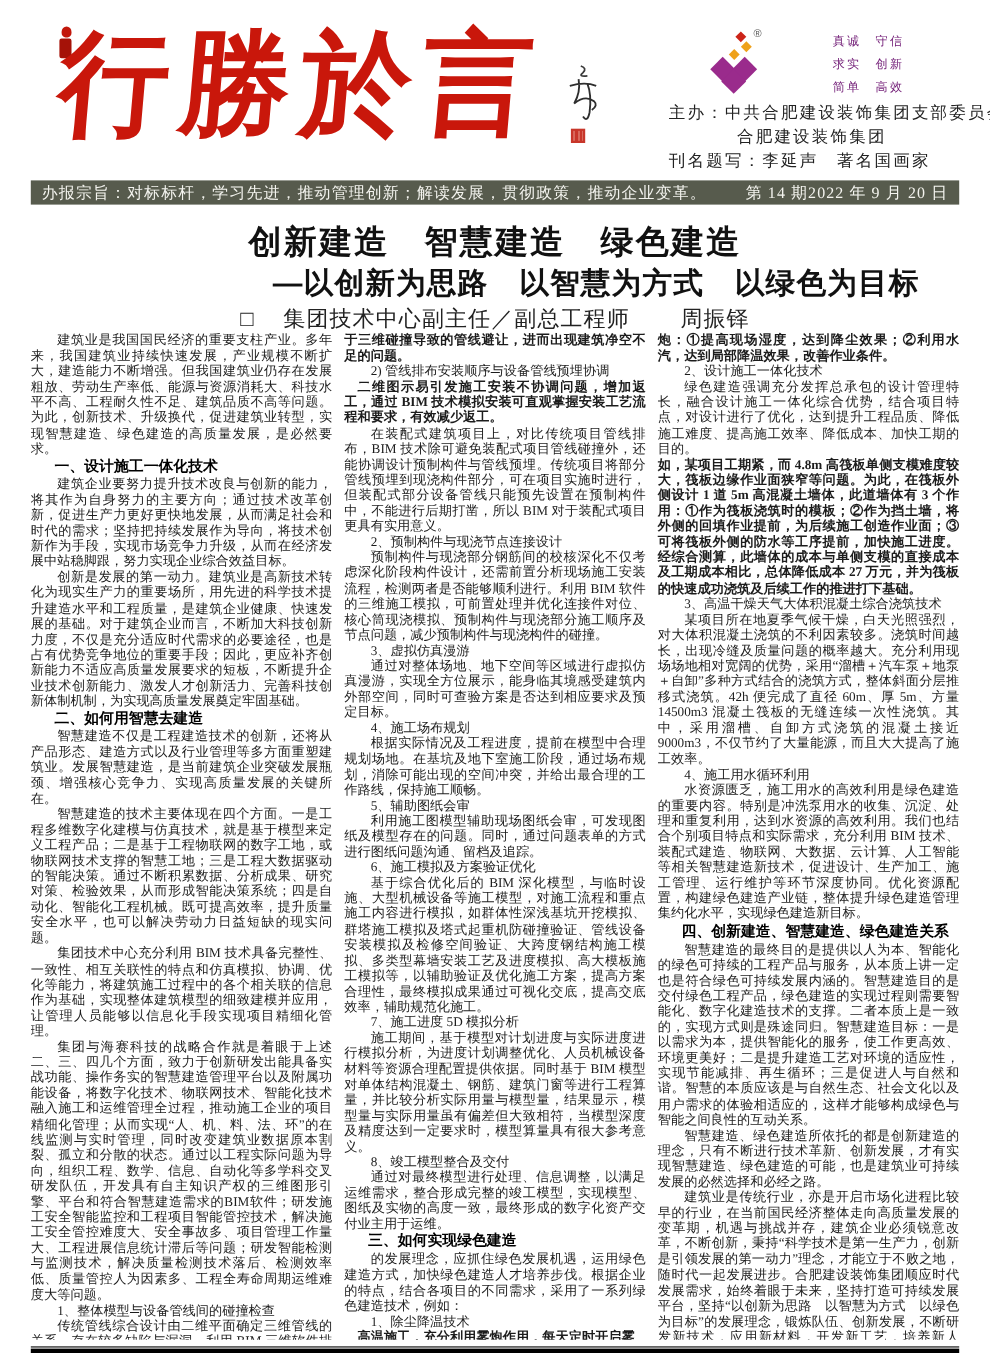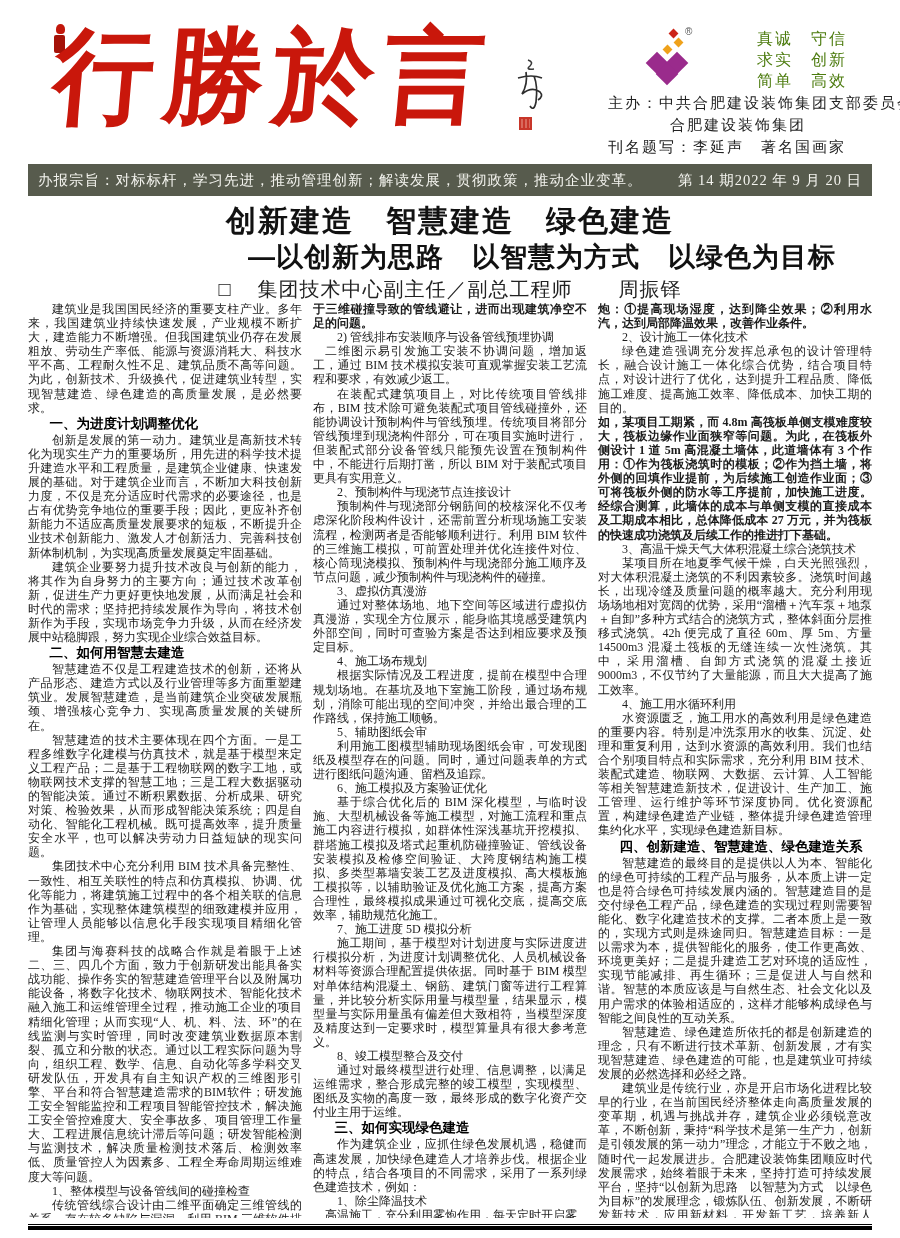--- a/index.html
+++ b/index.html
@@ -23,26 +23,26 @@
   .signature{position:absolute;left:504px;top:56px;width:56px;height:60px;}
   .seal{position:absolute;left:519px;top:117px;width:13px;height:13px;background:#c8362a;}
   .seal:before{content:"";display:block;margin:2px;width:9px;height:9px;background:
     repeating-linear-gradient(90deg,#d96a5d 0 2px,#c8362a 2px 4px);}
   .logo{position:absolute;left:647px;top:28px;width:72px;height:58px;}
   .dia{position:absolute;transform:rotate(45deg);}
   .dia.big{width:16px;height:16px;background:#9a2b8c;}
   .dia.sm{width:7px;height:7px;background:#efa11a;}
   .dia.sm.red{background:#cc2418;}
   .reg-mark{position:absolute;left:38px;top:-2px;font-size:10px;color:#555;font-family:"Liberation Sans",sans-serif;}
-  .slogans{position:absolute;left:757px;top:28px;font-size:16px;line-height:21px;letter-spacing:2px;color:#4d7c0f;}
+  .slogans{position:absolute;left:757px;top:28px;font-size:11px;line-height:21px;letter-spacing:2px;color:#701a75;}
   .org-lines{position:absolute;left:608px;top:92px;font-size:15px;line-height:22px;letter-spacing:2px;color:#222;white-space:nowrap;}
   .org-lines .l2{padding-left:62px;}
   
   .info-bar{
-    position:absolute;left:28px;right:28px;top:164px;height:32px;
+    position:absolute;left:28px;right:28px;top:164px;height:22px;
     background:#575b4d;color:#f4f4ef;display:flex;align-items:center;
     justify-content:space-between;padding:0 10px;box-sizing:border-box;
     font-size:14.5px;letter-spacing:1px;white-space:nowrap;
   }
   .info-right{display:flex;}
   
   .headline{position:absolute;left:0;right:0;top:202px;text-align:center;
     font-family:"Liberation Sans","DejaVu Sans",sans-serif;color:#111;}
   .headline .main{font-size:30px;font-weight:700;letter-spacing:2px;line-height:38px;}
   .headline .sub{font-size:27px;font-weight:700;letter-spacing:1px;line-height:34px;transform:translateX(92px);}
@@ -50,21 +50,21 @@
   .byline .gap-s{display:inline-block;width:26px;}
   .byline .gap-l{display:inline-block;width:46px;}
   
   .columns{
     position:absolute;left:28px;right:28px;top:302px;height:916px;overflow:hidden;
     display:flex;gap:11px;
   }
   .col{flex:1 1 0;font-size:12px;line-height:14.1px;text-align:justify;color:#1c1c1c;}
   .col>div{margin:0;}
   .col .p{text-indent:2em;}
-  .col .p1{text-indent:1em;}
+  .col .p1{text-indent:1em;font-weight:bold;}
   .col .pc{text-indent:0;font-weight:bold;}
   .col .h3{text-indent:2em;}
   .col .h2{
     font-family:"Liberation Sans","DejaVu Sans",sans-serif;
     font-weight:700;font-size:13.5px;text-indent:1.6em;line-height:16px;margin:1px 0;
     color:#000;
   }
   
   .footer-rule{position:absolute;left:28px;right:28px;top:1226px;height:4px;background:#000;}
   .footer-rule:before{content:"";position:absolute;left:0;right:0;top:-2px;height:1px;background:#000;}
@@ -122,23 +122,23 @@
   <div class="main">创新建造　智慧建造　绿色建造</div>
   <div class="sub">—以创新为思路　以智慧为方式　以绿色为目标</div>
 </div>
 <div class="byline">
   <span>□</span><span class="gap-s"></span><span>集团技术中心副主任／副总工程师</span><span class="gap-l"></span><span>周振铎</span>
 </div>
 
 <div class="columns">
   <div class="col">
       <div class="p">建筑业是我国国民经济的重要支柱产业。多年来，我国建筑业持续快速发展，产业规模不断扩大，建造能力不断增强。但我国建筑业仍存在发展粗放、劳动生产率低、能源与资源消耗大、科技水平不高、工程耐久性不足、建筑品质不高等问题。为此，创新技术、升级换代，促进建筑业转型，实现智慧建造、绿色建造的高质量发展，是必然要求。</div>
-      <div class="h2">一、为进度计划调整优化</div>
+      <div class="h2">一、设计施工一体化技术</div>
+      <div class="p">建筑企业要努力提升技术改良与创新的能力，将其作为自身努力的主要方向；通过技术改革创新，促进生产力更好更快地发展，从而满足社会和时代的需求；坚持把持续发展作为导向，将技术创新作为手段，实现市场竞争力升级，从而在经济发展中站稳脚跟，努力实现企业综合效益目标。</div>
       <div class="p">创新是发展的第一动力。建筑业是高新技术转化为现实生产力的重要场所，用先进的科学技术提升建造水平和工程质量，是建筑企业健康、快速发展的基础。对于建筑企业而言，不断加大科技创新力度，不仅是充分适应时代需求的必要途径，也是占有优势竞争地位的重要手段；因此，更应补齐创新能力不适应高质量发展要求的短板，不断提升企业技术创新能力、激发人才创新活力、完善科技创新体制机制，为实现高质量发展奠定牢固基础。</div>
-      <div class="p">建筑企业要努力提升技术改良与创新的能力，将其作为自身努力的主要方向；通过技术改革创新，促进生产力更好更快地发展，从而满足社会和时代的需求；坚持把持续发展作为导向，将技术创新作为手段，实现市场竞争力升级，从而在经济发展中站稳脚跟，努力实现企业综合效益目标。</div>
       <div class="h2">二、如何用智慧去建造</div>
       <div class="p">智慧建造不仅是工程建造技术的创新，还将从产品形态、建造方式以及行业管理等多方面重塑建筑业。发展智慧建造，是当前建筑企业突破发展瓶颈、增强核心竞争力、实现高质量发展的关键所在。</div>
       <div class="p">智慧建造的技术主要体现在四个方面。一是工程多维数字化建模与仿真技术，就是基于模型来定义工程产品；二是基于工程物联网的数字工地，或物联网技术支撑的智慧工地；三是工程大数据驱动的智能决策。通过不断积累数据、分析成果、研究对策、检验效果，从而形成智能决策系统；四是自动化、智能化工程机械。既可提高效率，提升质量安全水平，也可以解决劳动力日益短缺的现实问题。</div>
       <div class="p">集团技术中心充分利用 BIM 技术具备完整性、一致性、相互关联性的特点和仿真模拟、协调、优化等能力，将建筑施工过程中的各个相关联的信息作为基础，实现整体建筑模型的细致建模并应用，让管理人员能够以信息化手段实现项目精细化管理。</div>
       <div class="p">集团与海赛科技的战略合作就是着眼于上述二、三、四几个方面，致力于创新研发出能具备实战功能、操作务实的智慧建造管理平台以及附属功能设备，将数字化技术、物联网技术、智能化技术融入施工和运维管理全过程，推动施工企业的项目精细化管理；从而实现“人、机、料、法、环”的在线监测与实时管理，同时改变建筑业数据原本割裂、孤立和分散的状态。通过以工程实际问题为导向，组织工程、数学、信息、自动化等多学科交叉研发队伍，开发具有自主知识产权的三维图形引擎、平台和符合智慧建造需求的BIM软件；研发施工安全智能监控和工程项目智能管控技术，解决施工安全管控难度大、安全事故多、项目管理工作量大、工程进展信息统计滞后等问题；研发智能检测与监测技术，解决质量检测技术落后、检测效率低、质量管控人为因素多、工程全寿命周期运维难度大等问题。</div>
       <div class="h3">1、整体模型与设备管线间的碰撞检查</div>
       <div class="p">传统管线综合设计由二维平面确定三维管线的关系，存在较多缺陷与漏洞，利用 BIM 三维软件排布的管线对比传统二维排布，具有以下优势：</div>
     </div>
   <div class="col">
       <div class="pc">于三维碰撞导致的管线避让，进而出现建筑净空不足的问题。</div>
@@ -153,21 +153,21 @@
       <div class="p">根据实际情况及工程进度，提前在模型中合理规划场地。在基坑及地下室施工阶段，通过场布规划，消除可能出现的空间冲突，并给出最合理的工作路线，保持施工顺畅。</div>
       <div class="h3">5、辅助图纸会审</div>
       <div class="p">利用施工图模型辅助现场图纸会审，可发现图纸及模型存在的问题。同时，通过问题表单的方式进行图纸问题沟通、留档及追踪。</div>
       <div class="h3">6、施工模拟及方案验证优化</div>
       <div class="p">基于综合优化后的 BIM 深化模型，与临时设施、大型机械设备等施工模型，对施工流程和重点施工内容进行模拟，如群体性深浅基坑开挖模拟、群塔施工模拟及塔式起重机防碰撞验证、管线设备安装模拟及检修空间验证、大跨度钢结构施工模拟、多类型幕墙安装工艺及进度模拟、高大模板施工模拟等，以辅助验证及优化施工方案，提高方案合理性，最终模拟成果通过可视化交底，提高交底效率，辅助规范化施工。</div>
       <div class="h3">7、施工进度 5D 模拟分析</div>
       <div class="p">施工期间，基于模型对计划进度与实际进度进行模拟分析，为进度计划调整优化、人员机械设备材料等资源合理配置提供依据。同时基于 BIM 模型对单体结构混凝土、钢筋、建筑门窗等进行工程算量，并比较分析实际用量与模型量，结果显示，模型量与实际用量虽有偏差但大致相符，当模型深度及精度达到一定要求时，模型算量具有很大参考意义。</div>
       <div class="h3">8、竣工模型整合及交付</div>
       <div class="p">通过对最终模型进行处理、信息调整，以满足运维需求，整合形成完整的竣工模型，实现模型、图纸及实物的高度一致，最终形成的数字化资产交付业主用于运维。</div>
       <div class="h2">三、如何实现绿色建造</div>
-      <div class="p">作为建筑企业，应抓住绿色发展机遇，稳健而高速发展，加快绿色建造人才培养步伐。根据企业的特点，结合各项目的不同需求，采用了一系列绿色建造技术，例如：</div>
+      <div class="p">的发展理念，应抓住绿色发展机遇，运用绿色建造方式，加快绿色建造人才培养步伐。根据企业的特点，结合各项目的不同需求，采用了一系列绿色建造技术，例如：</div>
       <div class="h3">1、除尘降温技术</div>
       <div class="p1">高温施工，充分利用雾炮作用，每天定时开启雾</div>
     </div>
   <div class="col">
       <div class="pc">炮：①提高现场湿度，达到降尘效果；②利用水汽，达到局部降温效果，改善作业条件。</div>
       <div class="h3">2、设计施工一体化技术</div>
       <div class="p">绿色建造强调充分发挥总承包的设计管理特长，融合设计施工一体化综合优势，结合项目特点，对设计进行了优化，达到提升工程品质、降低施工难度、提高施工效率、降低成本、加快工期的目的。</div>
       <div class="pc">如，某项目工期紧，而 4.8m 高筏板单侧支模难度较大，筏板边缘作业面狭窄等问题。为此，在筏板外侧设计 1 道 5m 高混凝土墙体，此道墙体有 3 个作用：①作为筏板浇筑时的模板；②作为挡土墙，将外侧的回填作业提前，为后续施工创造作业面；③可将筏板外侧的防水等工序提前，加快施工进度。经综合测算，此墙体的成本与单侧支模的直接成本及工期成本相比，总体降低成本 27 万元，并为筏板的快速成功浇筑及后续工作的推进打下基础。</div>
       <div class="h3">3、高温干燥天气大体积混凝土综合浇筑技术</div>
       <div class="p">某项目所在地夏季气候干燥，白天光照强烈，对大体积混凝土浇筑的不利因素较多。浇筑时间越长，出现冷缝及质量问题的概率越大。充分利用现场场地相对宽阔的优势，采用“溜槽＋汽车泵＋地泵＋自卸”多种方式结合的浇筑方式，整体斜面分层推移式浇筑。42h 便完成了直径 60m、厚 5m、方量 14500m3 混凝土筏板的无缝连续一次性浇筑。其中，采用溜槽、自卸方式浇筑的混凝土接近 9000m3，不仅节约了大量能源，而且大大提高了施工效率。</div>

